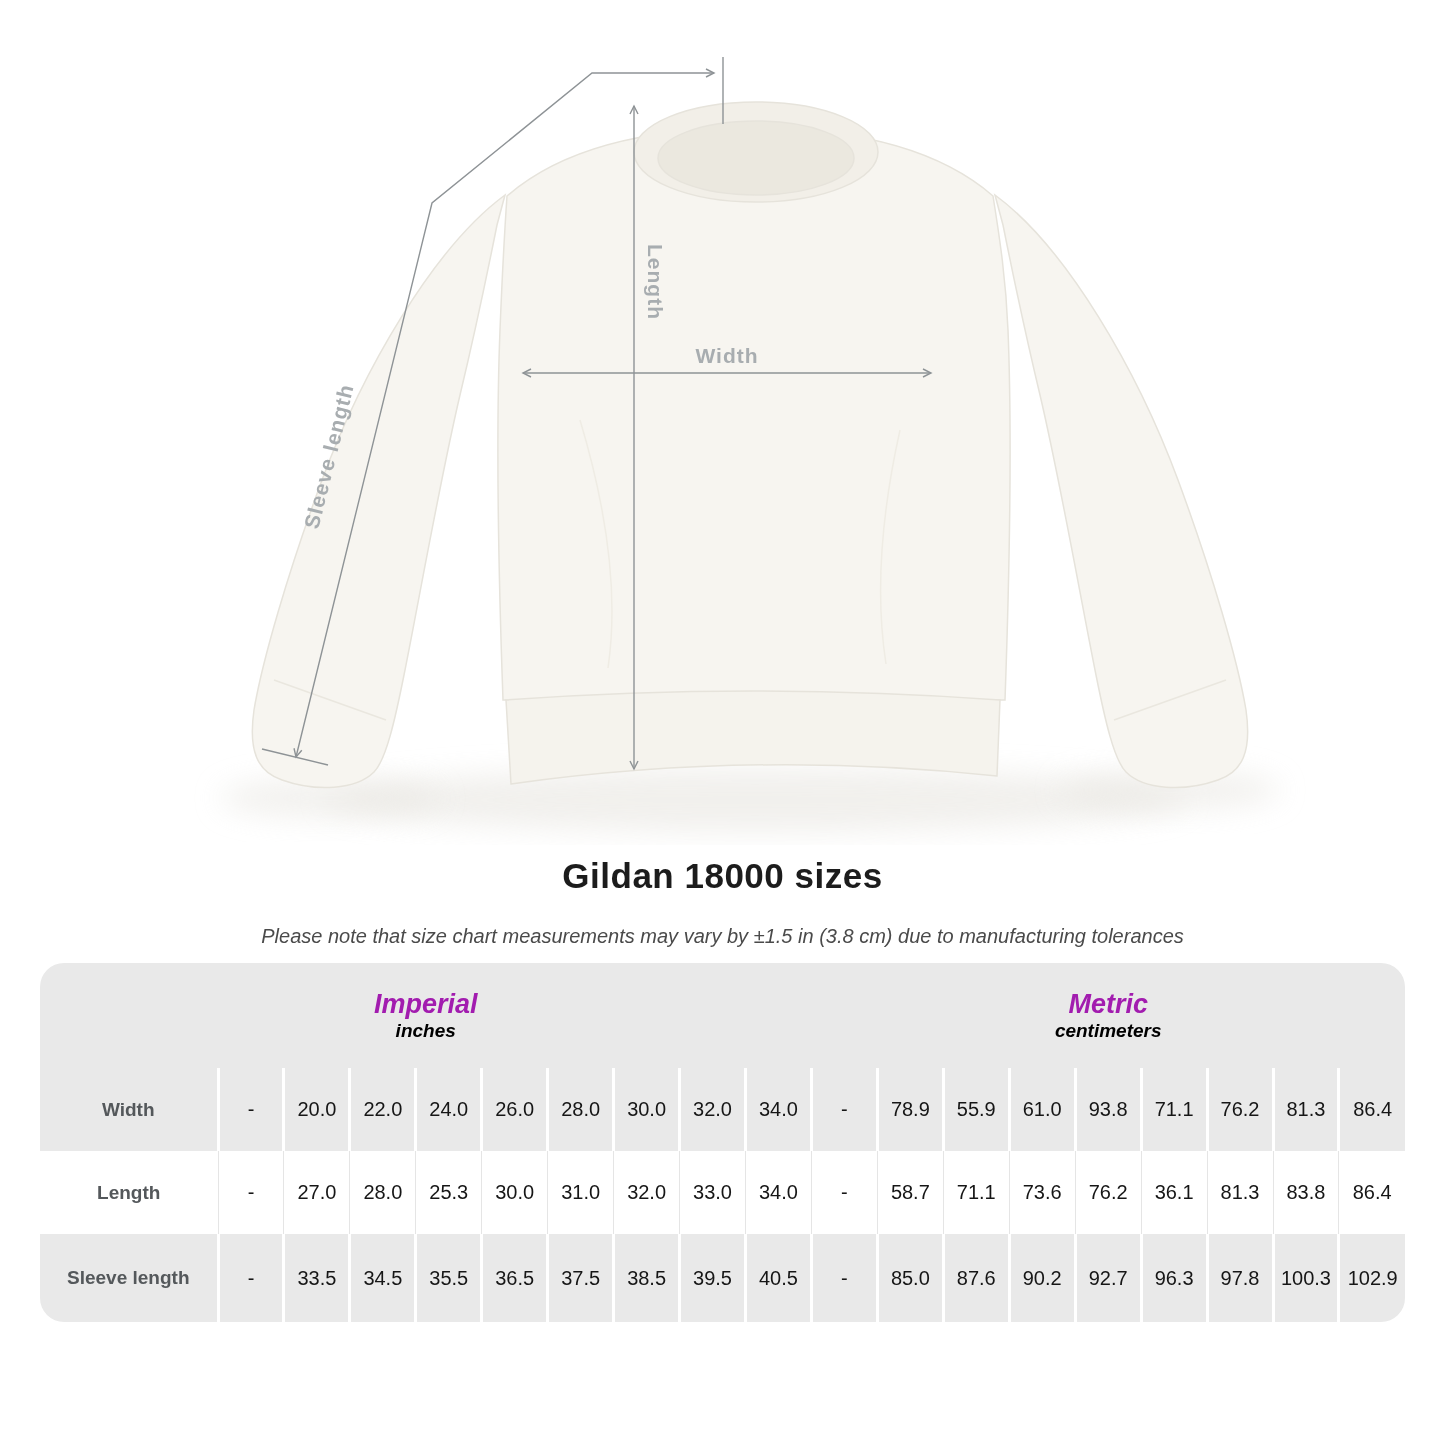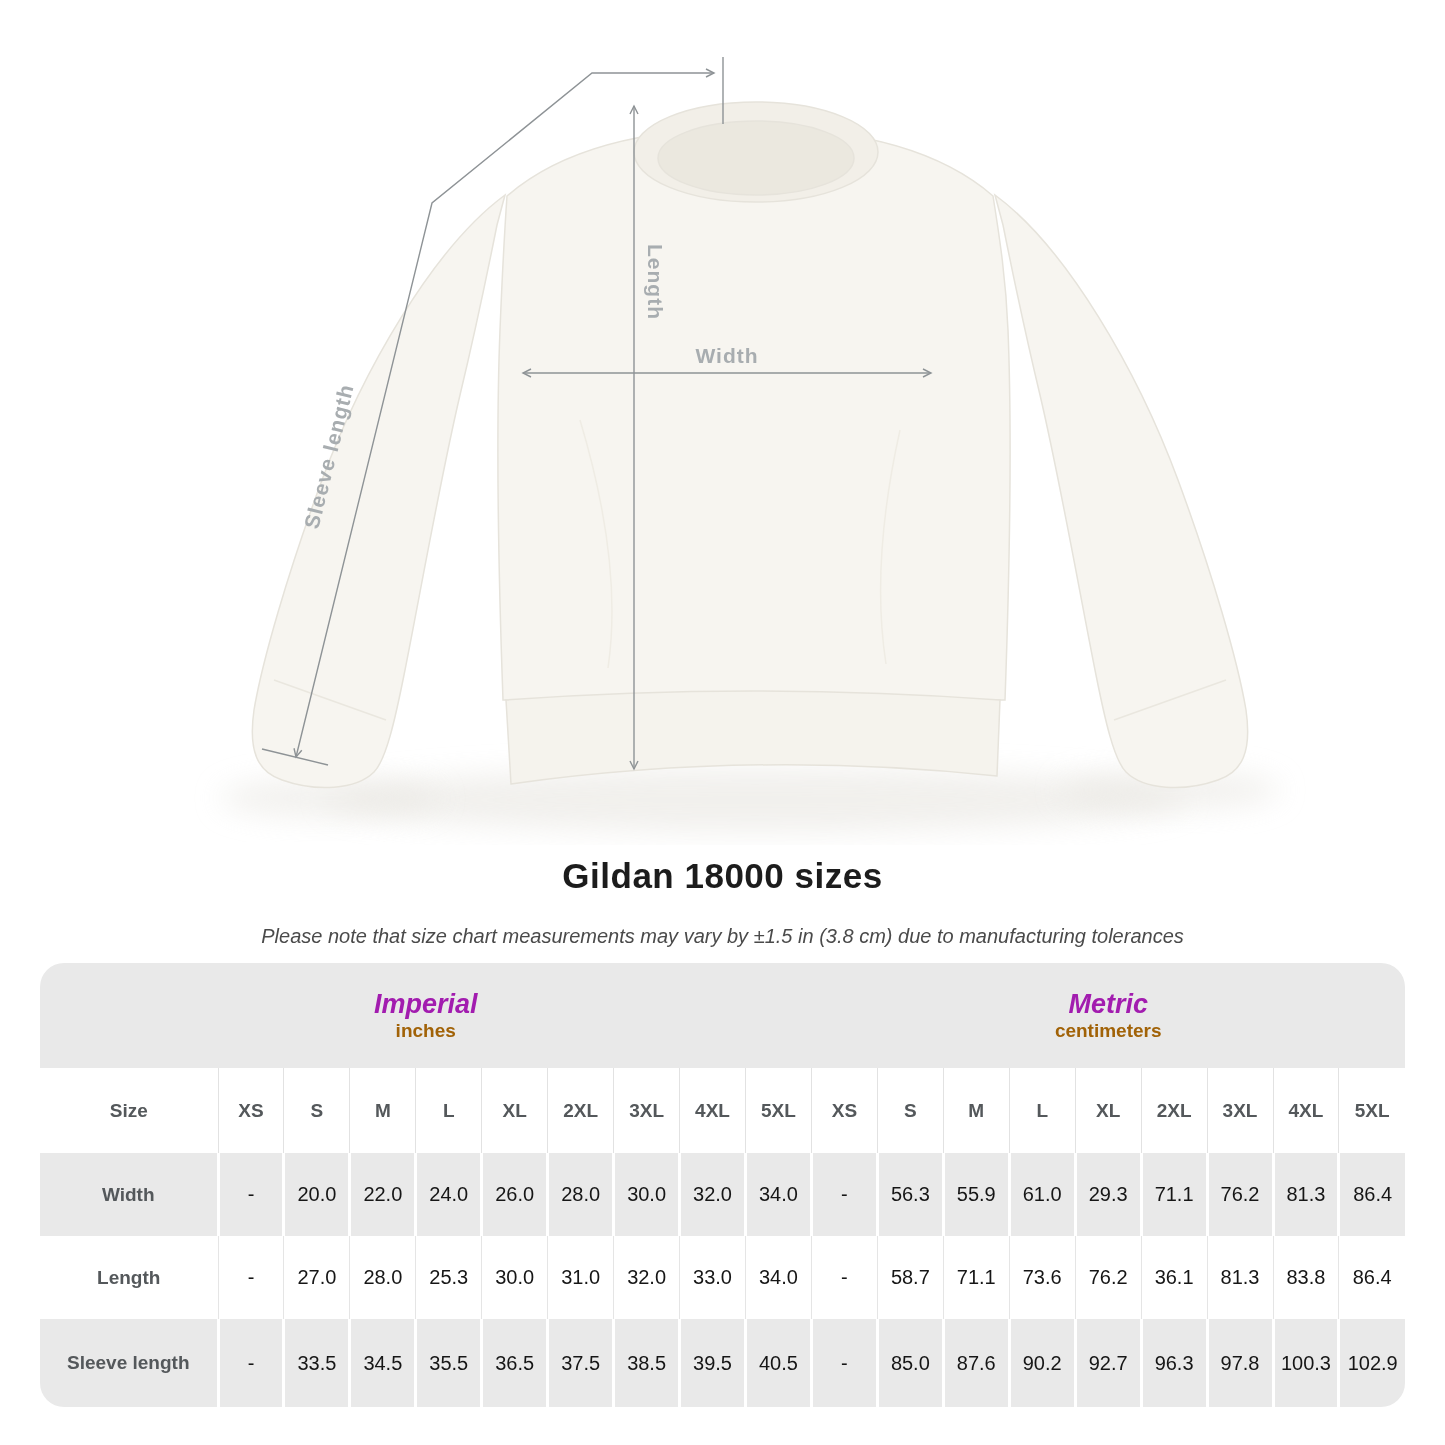--- a/index.html
+++ b/index.html
@@ -30,21 +30,21 @@
   }
   table.size-table {
     width: 100%; border-collapse: collapse; table-layout: fixed;
   }
   .size-table col.c-label { width: 178px; }
 
   .group-row th {
     background: #e9e9e9; height: 103px; vertical-align: middle; text-align: center;
   }
   .g-label { font-size: 27px; font-weight: bold; font-style: italic; color: #a21caf; }
-  .g-sub   { font-size: 19px; color: #a16207; margin-top: 0; }
+  .g-sub   { font-size: 19px; font-style: italic; color: #000000; margin-top: 0; }
 
   .size-row th {
     background: #ffffff; height: 83px; vertical-align: middle; text-align: center;
     font-size: 19px; font-weight: bold; color: #54585b;
     border-left: 1px solid #e2e2e2;
   }
   .size-row th:first-child { border-left: none; }
 
   tbody tr { height: 83px; }
   tbody tr:last-child { height: 88px; }
@@ -170,59 +170,38 @@
         <tr class="group-row">
           <th colspan="10">
             <div class="g-label">Imperial</div>
             <div class="g-sub">inches</div>
           </th>
           <th colspan="9">
             <div class="g-label">Metric</div>
             <div class="g-sub">centimeters</div>
           </th>
         </tr>
-        <tr class="size-row" id="size-row">
-          <th class="row-label">Size</th>
-        <th>XS</th>
-            <th>S</th>
-            <th>M</th>
-            <th>L</th>
-            <th>XL</th>
-            <th>2XL</th>
-            <th>3XL</th>
-            <th>4XL</th>
-            <th>5XL</th>
-            <th>XS</th>
-            <th>S</th>
-            <th>M</th>
-            <th>L</th>
-            <th>XL</th>
-            <th>2XL</th>
-            <th>3XL</th>
-            <th>4XL</th>
-            <th>5XL</th>
-          </tr>
       </thead>
       <tbody id="data-rows">
           <tr class="row-gray">
             <th class="row-label">Width</th>
             <td class="value-cell">-</td>
             <td class="value-cell">20.0</td>
             <td class="value-cell">22.0</td>
             <td class="value-cell">24.0</td>
             <td class="value-cell">26.0</td>
             <td class="value-cell">28.0</td>
             <td class="value-cell">30.0</td>
             <td class="value-cell">32.0</td>
             <td class="value-cell">34.0</td>
             <td class="value-cell">-</td>
-            <td class="value-cell">56.3</td>
+            <td class="value-cell">78.9</td>
             <td class="value-cell">55.9</td>
             <td class="value-cell">61.0</td>
-            <td class="value-cell">29.3</td>
+            <td class="value-cell">93.8</td>
             <td class="value-cell">71.1</td>
             <td class="value-cell">76.2</td>
             <td class="value-cell">81.3</td>
             <td class="value-cell">86.4</td>
           </tr>
           <tr class="row-white">
             <th class="row-label">Length</th>
             <td class="value-cell">-</td>
             <td class="value-cell">27.0</td>
             <td class="value-cell">28.0</td>

